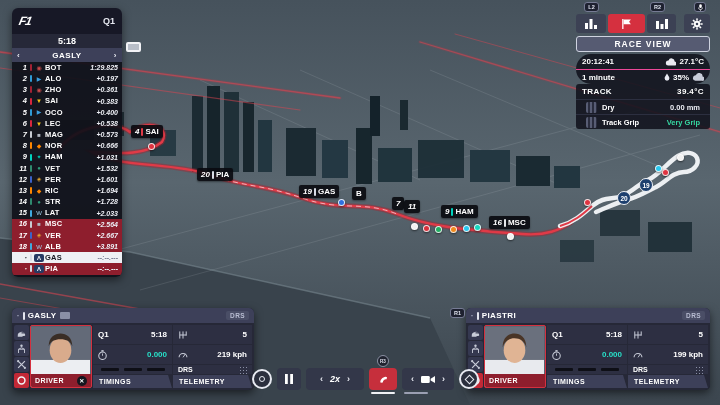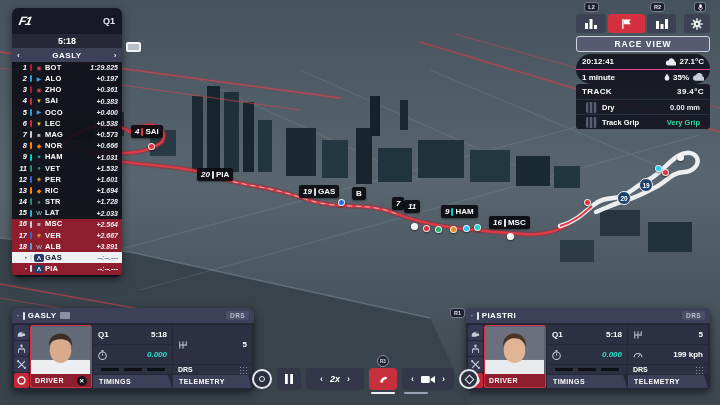--- a/index.html
+++ b/index.html
@@ -65,21 +65,21 @@
   .dp-body{display:flex;height:67px;background:#262837;border-radius:0 0 5px 5px;padding:2px;gap:1px;}
   .dp-icons{display:flex;flex-direction:column;gap:1px;width:15px;flex:none;}
   .dp-ic{flex:1;background:#353850;border-radius:2px;display:flex;align-items:center;justify-content:center;cursor:pointer;}
   .dp-ic.red{background:#c22836;}
   .dp-photo{width:62px;flex:none;position:relative;border:1.5px solid #d5303f;border-radius:2px;overflow:hidden;background:#5a5f6e;}
   .dp-driver{position:absolute;left:0;right:0;bottom:0;height:13px;background:#8e1e2d;display:flex;align-items:center;padding:0 4px;font-size:7px;font-weight:700;letter-spacing:.4px;}
   .dp-x{margin-left:auto;width:10px;height:10px;border-radius:50%;background:#15161f;display:flex;align-items:center;justify-content:center;font-size:6px;cursor:pointer;}
   .dp-col{flex:1;display:flex;flex-direction:column;gap:1px;}
   .dp-cell{flex:1;background:#2d2f42;display:flex;align-items:center;padding:0 5px;font-size:8px;font-weight:700;gap:3px;}
   .dp-cell .val{margin-left:auto;}
-  .dp-cell .teal{color:#27e0c8;font-style:italic;}
+  .dp-cell .teal{color:#27e0c8;}
   .dp-sectors{flex:none;height:9px;background:#2d2f42;display:flex;align-items:center;justify-content:space-around;padding:0 5px;}
   .sector-dash{width:18px;height:3px;background:#0e0f16;border-radius:1px;}
   .dp-tab{flex:none;height:13px;background:#3d4059;display:flex;align-items:center;padding:0 6px;font-size:7px;font-weight:700;letter-spacing:.4px;clip-path:polygon(0 0,95% 0,100% 100%,0 100%);cursor:pointer;}
   .dotgrid{width:8px;height:8px;background:radial-gradient(#8a8fa6 1px,transparent 1px);background-size:3px 3px;margin-left:auto;}
   .r1badge{position:absolute;left:-16px;top:0;display:flex;gap:2px;}
   .r1badge .b{height:10px;min-width:15px;background:#1e2130;border:1px solid #767b94;border-radius:3px;font-size:5.5px;font-weight:700;display:flex;align-items:center;justify-content:center;color:#dfe2ee;padding:0 2px;}
 
   
   .playback{position:absolute;left:252px;top:368px;display:flex;align-items:center;gap:5px;}
   .pb-box{height:22px;background:#333749;border-radius:4px;display:flex;align-items:center;justify-content:center;gap:4px;position:relative;cursor:pointer;}
@@ -522,20 +522,27 @@
         </div>
         <div class="dp-tab">TIMINGS</div>
       </div>
       <div class="dp-col">
         <div class="dp-cell">
           <svg width="10" height="10" viewBox="0 0 14 14">
               <path d="M2.5 2v10M7 2v10M11.5 2v6M2.5 7h9" stroke="#c8ccd8" stroke-width="1.4" fill="none"></path>
             </svg>
           <span class="val">5</span>
         </div>
+        <div class="dp-cell">
+          <svg width="10" height="9" viewBox="0 0 14 12">
+              <path d="M1.5 10a5.5 5.5 0 0 1 11 0" fill="none" stroke="#c8ccd8" stroke-width="1.5"></path>
+              <path d="M7 10L10.5 5" stroke="#c8ccd8" stroke-width="1.3"></path>
+            </svg>
+          <span class="val">219 kph</span>
+        </div>
         <div class="dp-cell" style="flex:none;height:9px;font-size:7px;">
           <span>DRS</span>
           <span class="dotgrid"></span>
         </div>
         <div class="dp-tab">TELEMETRY</div>
       </div>
     </div>
   </div>
 
   <div class="dpanel" style="left:466px;width:244px;">

